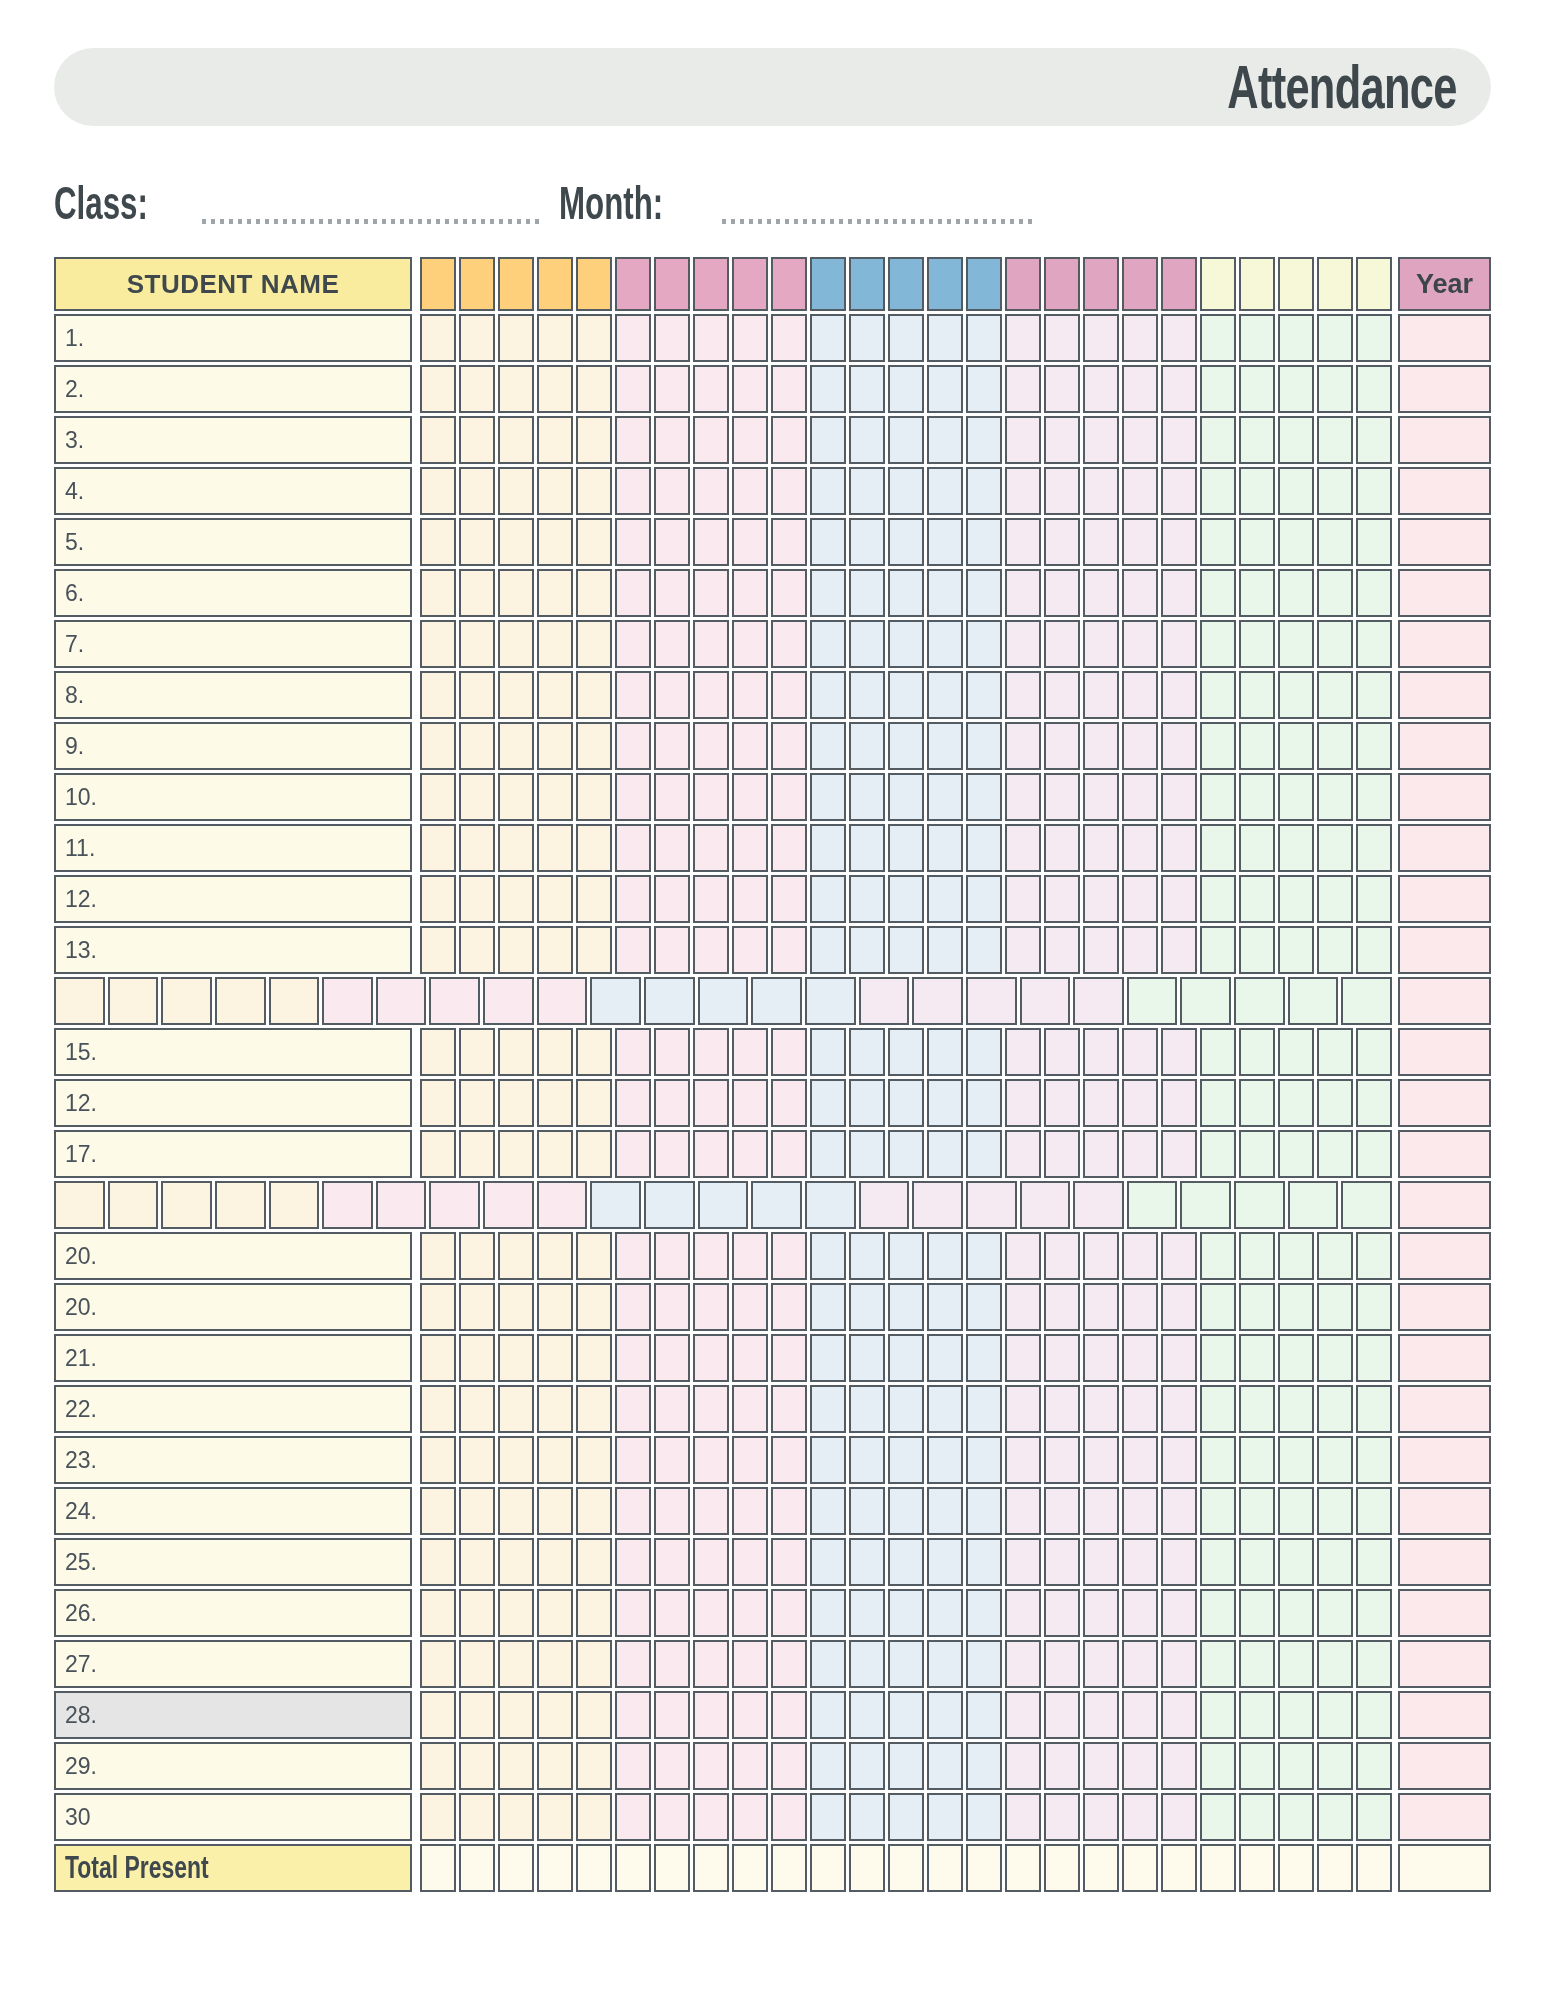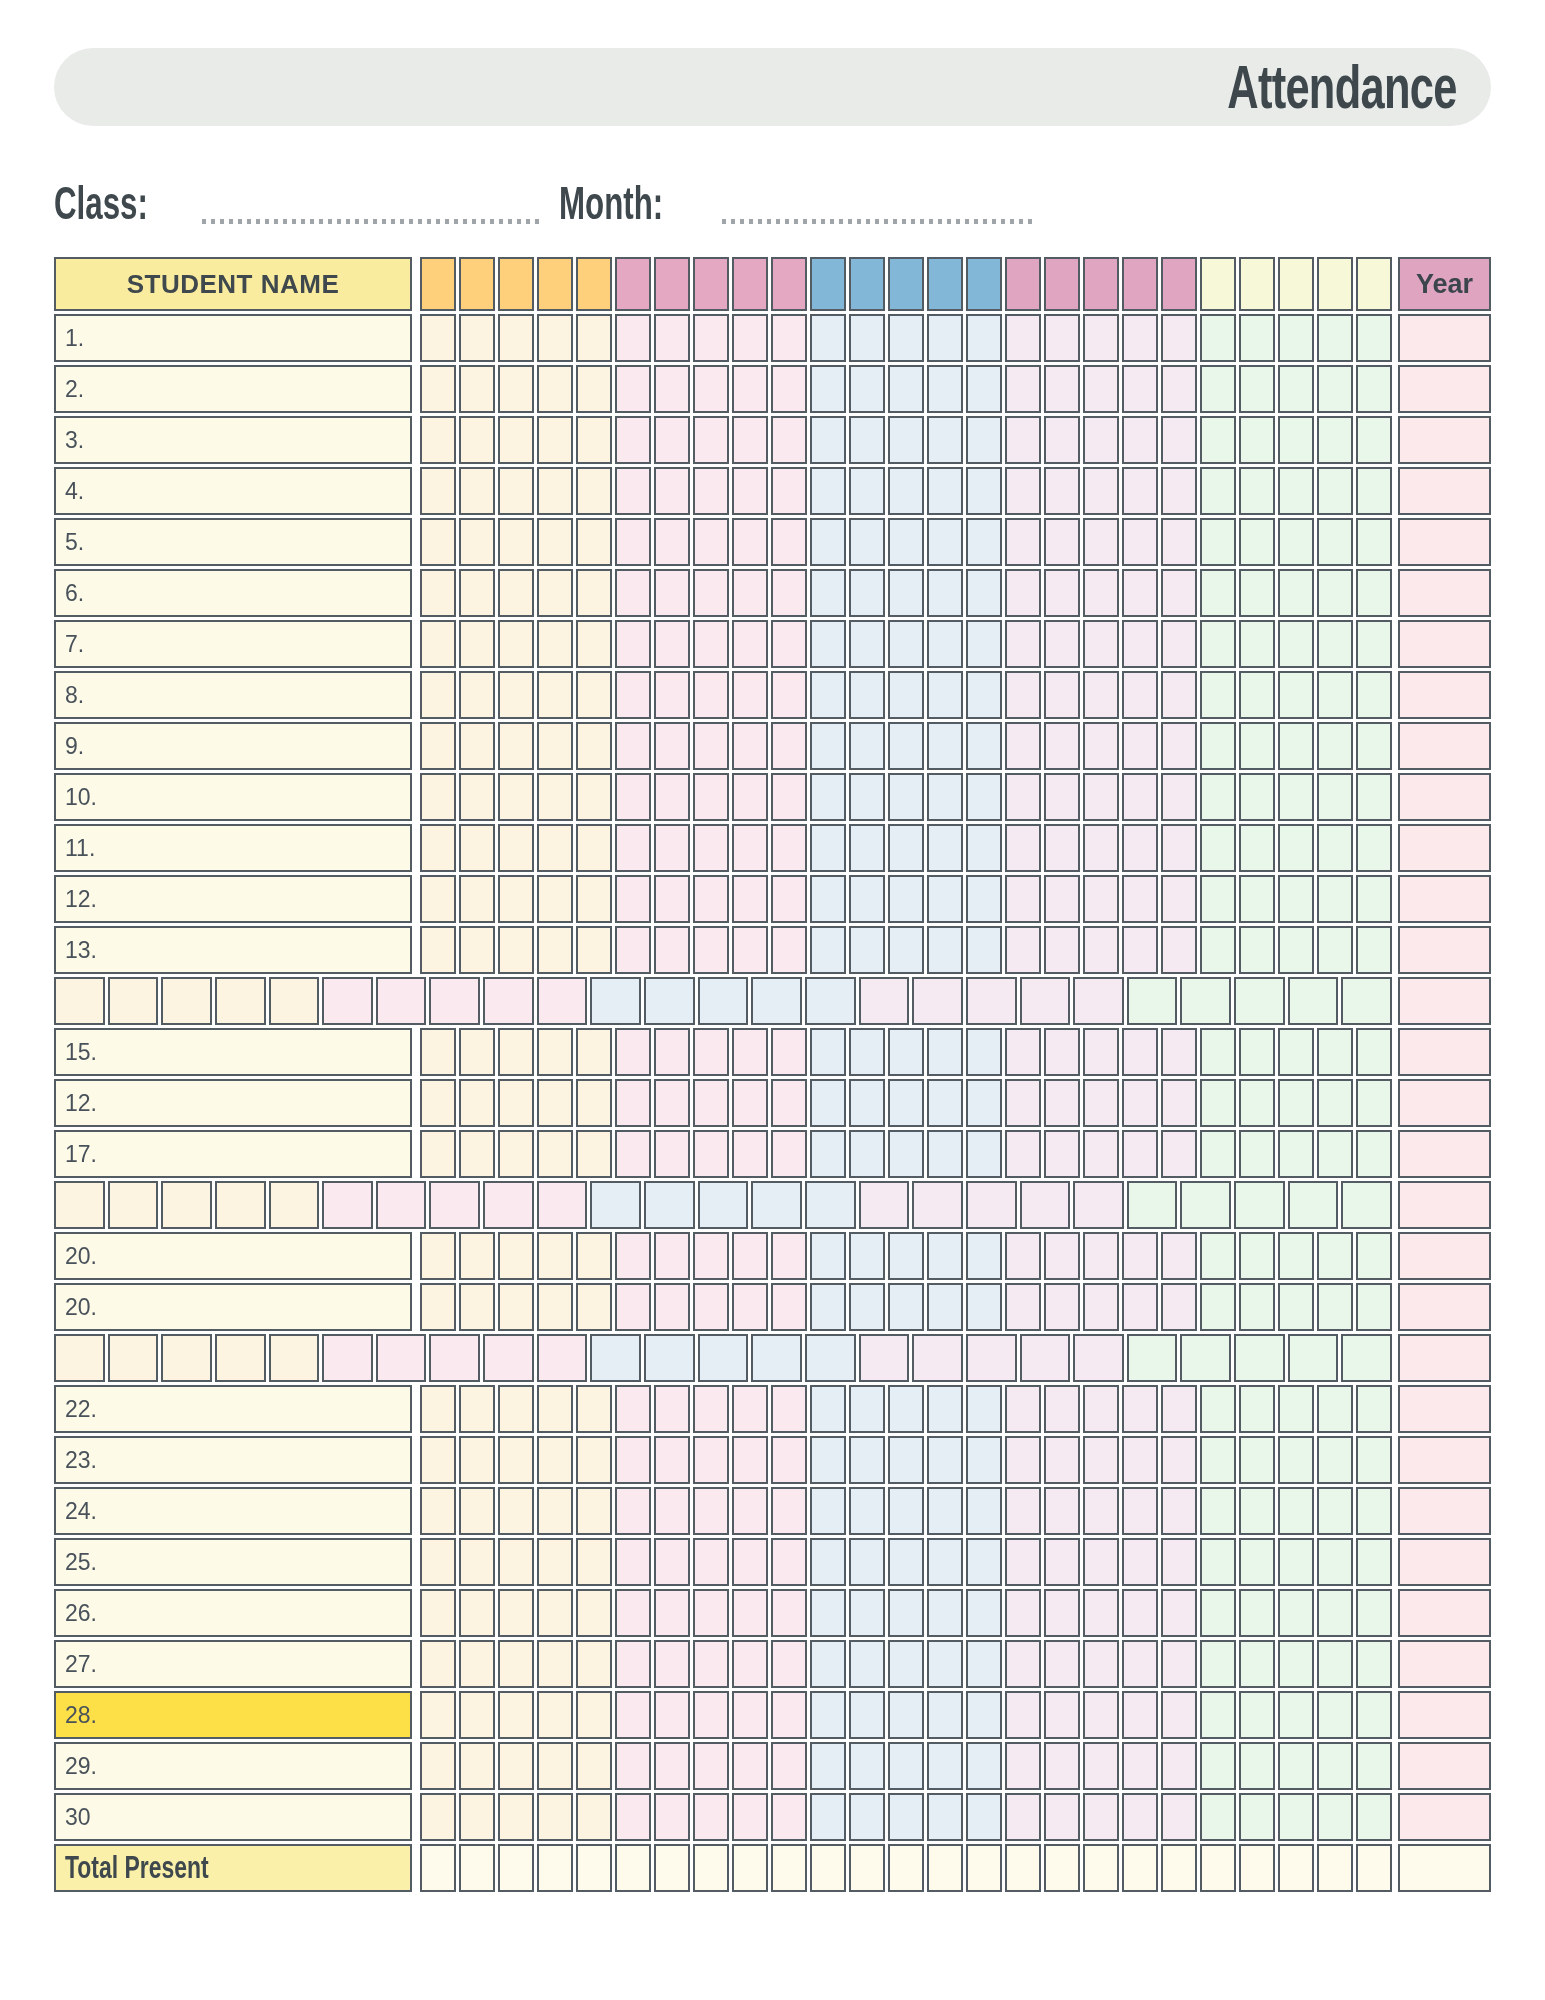--- a/index.html
+++ b/index.html
@@ -801,20 +801,21 @@
           <div class="cell day-cell" style="background: rgb(245, 233, 242);"></div>
           <div class="cell day-cell" style="background: rgb(233, 247, 234);"></div>
           <div class="cell day-cell" style="background: rgb(233, 247, 234);"></div>
           <div class="cell day-cell" style="background: rgb(233, 247, 234);"></div>
           <div class="cell day-cell" style="background: rgb(233, 247, 234);"></div>
           <div class="cell day-cell" style="background: rgb(233, 247, 234);"></div>
         </div>
         <div class="cell total-cell" style="background: rgb(251, 233, 236);"></div>
       </div>
       <div class="row">
+        <div class="cell name-cell" style="background: rgb(253, 250, 231);">21.</div>
         <div class="days">
           <div class="cell day-cell" style="background: rgb(253, 243, 225);"></div>
           <div class="cell day-cell" style="background: rgb(253, 243, 225);"></div>
           <div class="cell day-cell" style="background: rgb(253, 243, 225);"></div>
           <div class="cell day-cell" style="background: rgb(253, 243, 225);"></div>
           <div class="cell day-cell" style="background: rgb(253, 243, 225);"></div>
           <div class="cell day-cell" style="background: rgb(251, 233, 240);"></div>
           <div class="cell day-cell" style="background: rgb(251, 233, 240);"></div>
           <div class="cell day-cell" style="background: rgb(251, 233, 240);"></div>
           <div class="cell day-cell" style="background: rgb(251, 233, 240);"></div>
@@ -1017,21 +1018,21 @@
           <div class="cell day-cell" style="background: rgb(245, 233, 242);"></div>
           <div class="cell day-cell" style="background: rgb(233, 247, 234);"></div>
           <div class="cell day-cell" style="background: rgb(233, 247, 234);"></div>
           <div class="cell day-cell" style="background: rgb(233, 247, 234);"></div>
           <div class="cell day-cell" style="background: rgb(233, 247, 234);"></div>
           <div class="cell day-cell" style="background: rgb(233, 247, 234);"></div>
         </div>
         <div class="cell total-cell" style="background: rgb(251, 233, 236);"></div>
       </div>
       <div class="row">
-        <div class="cell name-cell" style="background: #fde047;">28.</div>
+        <div class="cell name-cell" style="background: #e5e5e5;">28.</div>
         <div class="days">
           <div class="cell day-cell" style="background: rgb(253, 243, 225);"></div>
           <div class="cell day-cell" style="background: rgb(253, 243, 225);"></div>
           <div class="cell day-cell" style="background: rgb(253, 243, 225);"></div>
           <div class="cell day-cell" style="background: rgb(253, 243, 225);"></div>
           <div class="cell day-cell" style="background: rgb(253, 243, 225);"></div>
           <div class="cell day-cell" style="background: rgb(251, 233, 240);"></div>
           <div class="cell day-cell" style="background: rgb(251, 233, 240);"></div>
           <div class="cell day-cell" style="background: rgb(251, 233, 240);"></div>
           <div class="cell day-cell" style="background: rgb(251, 233, 240);"></div>

